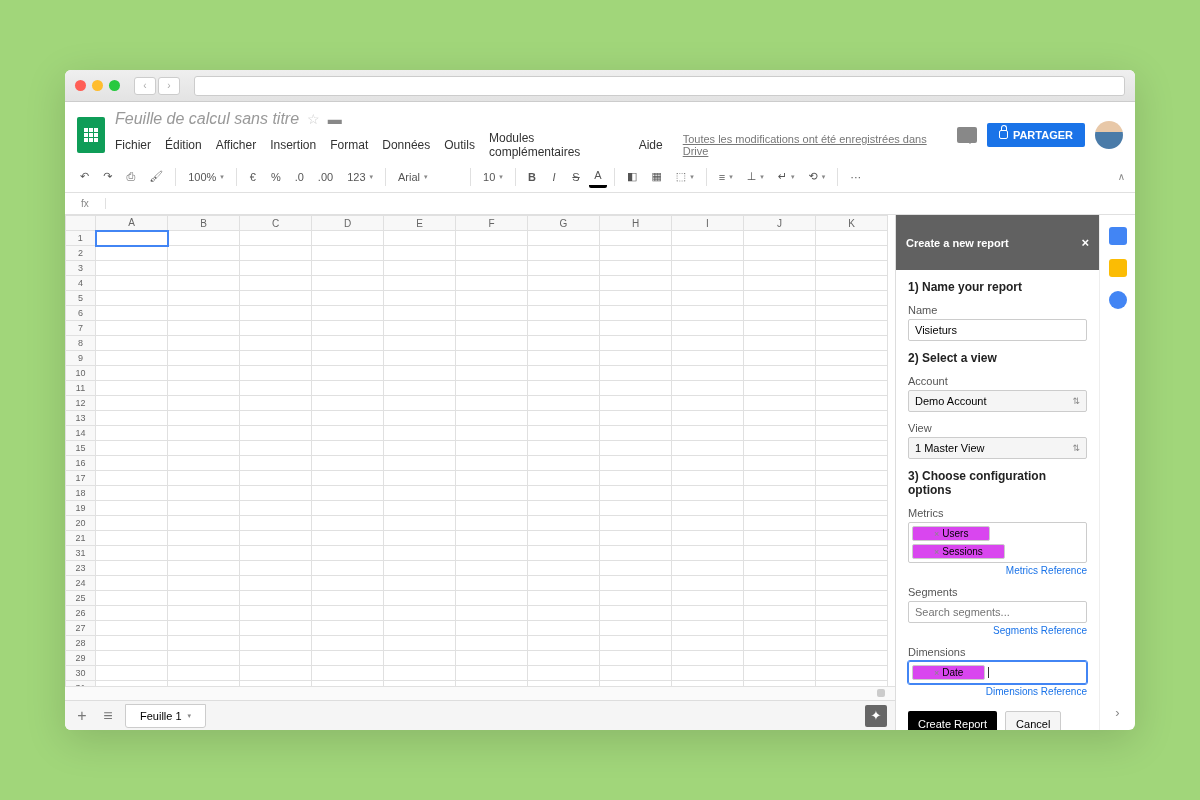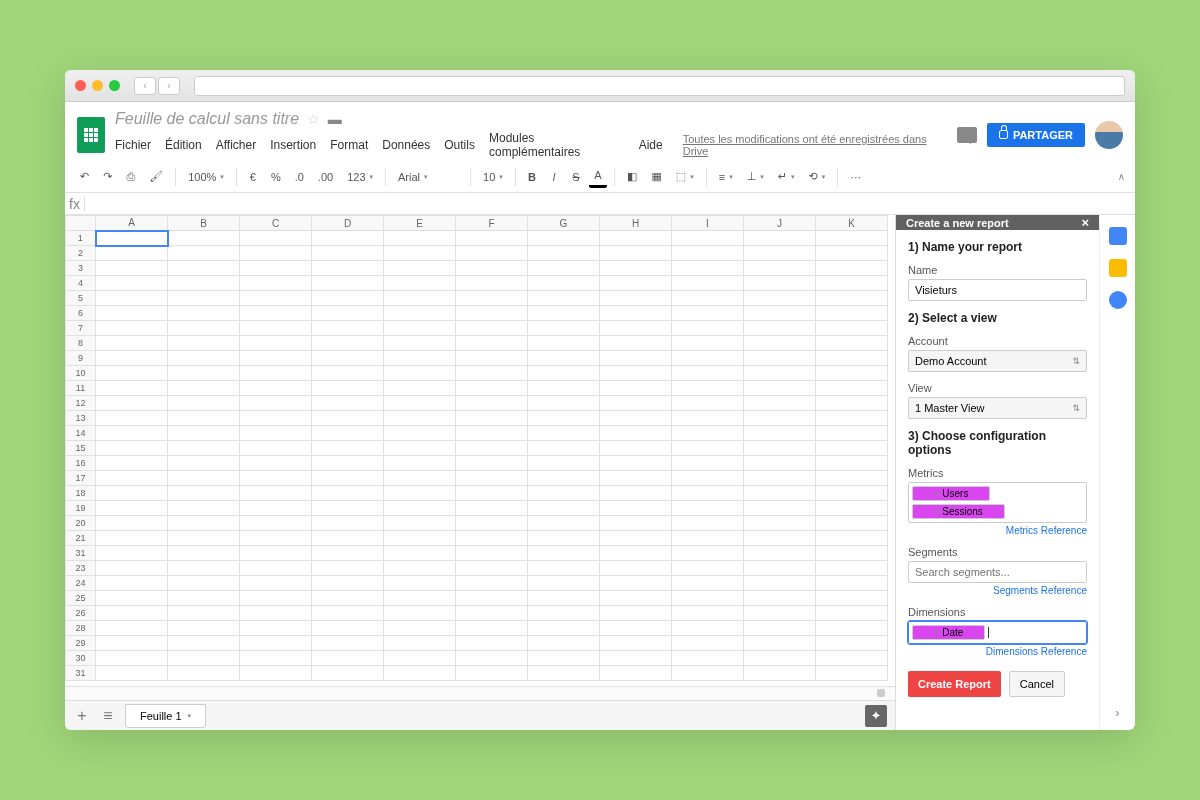--- a/index.html
+++ b/index.html
@@ -30,56 +30,56 @@
 .lock-icon{width:9px;height:9px;border:1.5px solid #fff;border-radius:2px;position:relative}
 .lock-icon::before{content:"";position:absolute;top:-6px;left:1px;width:4px;height:5px;border:1.5px solid #fff;border-bottom:none;border-radius:3px 3px 0 0}
 .avatar{width:28px;height:28px;border-radius:50%;background:linear-gradient(#e8c8a8 40%,#4a7ba8 40%)}
 .toolbar{display:flex;align-items:center;padding:4px 10px;gap:4px;border-bottom:1px solid #e0e0e0;font-size:11px;color:#555}
 .tb-btn{padding:4px 5px;border-radius:2px;cursor:pointer;min-width:18px;text-align:center}
 .tb-sep{width:1px;height:18px;background:#e0e0e0;margin:0 3px}
 .tb-dd{display:flex;align-items:center;gap:2px;padding:3px 5px}
 .tb-dd::after{content:"▾";font-size:7px;color:#888;margin-left:2px}
 .collapse{margin-left:auto;font-size:10px;color:#888}
 .fx-bar{display:flex;align-items:center;border-bottom:1px solid #e0e0e0;height:22px}
-.fx-label{font-size:14px;color:#888;padding:0 4px;border-right:1px solid #e0e0e0}
+.fx-label{font-size:10px;color:#888;padding:0 16px;border-right:1px solid #e0e0e0}
 .main{flex:1;display:flex;overflow:hidden}
 .sheet-area{flex:1;display:flex;flex-direction:column;overflow:hidden;position:relative}
 .grid-wrap{flex:1;overflow:auto;position:relative}
 table{border-collapse:collapse;font-size:10px;color:#666}
 th,td{border:1px solid #e0e0e0;height:15px;text-align:center;font-weight:normal}
 th{background:#f8f8f8}
 .corner{width:30px;background:#f8f8f8}
 .colh{width:72px}
 .rowh{width:30px;background:#f8f8f8;font-size:9px}
 .selected-col{border-bottom:2px solid #4285f4!important}
 .selected-row{border-right:2px solid #4285f4!important}
 .selected-cell{border:2px solid #4285f4!important}
 .hscroll{height:14px;border-top:1px solid #e0e0e0;position:relative;background:#fafafa}
 .hscroll-thumb{position:absolute;right:10px;top:2px;width:8px;height:8px;background:#ccc;border-radius:2px}
 .tabs{height:30px;border-top:1px solid #ddd;display:flex;align-items:center;padding:0 8px;gap:8px;background:#f5f5f5}
 .tab-btn{font-size:16px;color:#777;cursor:pointer;width:18px;text-align:center}
 .sheet-tab{background:#fff;border:1px solid #ccc;border-radius:0 0 3px 3px;padding:5px 14px;font-size:11px;display:flex;align-items:center;gap:6px}
 .sheet-tab::after{content:"▾";font-size:7px;color:#888}
 .explore{margin-left:auto;width:22px;height:22px;background:#666;border-radius:2px;display:flex;align-items:center;justify-content:center;color:#fff;font-size:13px}
 .sidebar{width:204px;border-left:1px solid #ddd;display:flex;flex-direction:column;font-size:11px;overflow-y:auto}
-.sb-header{background:#616161;color:#fff;padding:0 10px;font-size:11px;font-weight:bold;display:flex;justify-content:space-between;align-items:center}
+.sb-header{background:#616161;color:#fff;padding:20px 10px;font-size:11px;font-weight:bold;display:flex;justify-content:space-between;align-items:center}
 .sb-close{cursor:pointer;font-size:13px}
 .sb-body{padding:10px 12px;display:flex;flex-direction:column;gap:10px}
 .sb-section-title{font-weight:bold;font-size:12px;color:#222}
 .sb-label{font-size:11px;color:#555;margin-bottom:3px}
 .sb-input{width:100%;border:1px solid #ccc;padding:4px 6px;font-size:11px;border-radius:2px}
 .sb-select{width:100%;border:1px solid #ccc;background:#f5f5f5;padding:4px 6px;font-size:11px;border-radius:2px;display:flex;justify-content:space-between;align-items:center}
 .sb-select::after{content:"⇅";font-size:9px;color:#888}
 .chip-box{border:1px solid #ccc;padding:3px;display:flex;gap:3px;border-radius:2px;flex-wrap:wrap;align-items:center}
 .chip-box.focused{border:1px solid #4285f4;outline:1px solid #4285f4}
 .chip{background:#d946ef;border:1px solid #ccc;border-radius:2px;padding:1px 21px;font-size:10px;display:flex;align-items:center;gap:3px}
 .chip::before{content:"×";font-size:9px;color:#888}
 .ref-link{text-align:right;color:#1a73e8;font-size:10px;margin-top:2px}
 .sb-btns{display:flex;gap:8px;margin-top:4px}
-.btn-primary{background:#ef4444;color:#fff;border:none;padding:6px 10px;font-size:11px;font-weight:bold;border-radius:2px;cursor:pointer}
+.btn-primary{background:#000000;color:#fff;border:none;padding:6px 10px;font-size:11px;font-weight:normal;border-radius:2px;cursor:pointer}
 .btn-secondary{background:#f5f5f5;border:1px solid #ccc;padding:6px 10px;font-size:11px;border-radius:2px;cursor:pointer}
 .right-rail{width:36px;border-left:1px solid #eee;display:flex;flex-direction:column;align-items:center;padding-top:12px;gap:14px}
 .rail-icon{width:18px;height:18px;border-radius:3px}
 .rail-cal{background:#4285f4}
 .rail-keep{background:#fbbc04}
 .rail-tasks{background:#4285f4;border-radius:50%}
 .rail-expand{margin-top:auto;margin-bottom:10px;color:#888;font-size:13px}
 .cursor{display:inline-block;width:1px;height:11px;background:#333;vertical-align:middle}
 </style>
 </head>
@@ -558,20 +558,34 @@
                 <td class=""></td>
                 <td class=""></td>
                 <td class=""></td>
                 <td class=""></td>
                 <td class=""></td>
                 <td class=""></td>
                 <td class=""></td>
                 <td class=""></td>
               </tr>
               <tr>
+                <th class="rowh ">27</th>
+                <td class=""></td>
+                <td class=""></td>
+                <td class=""></td>
+                <td class=""></td>
+                <td class=""></td>
+                <td class=""></td>
+                <td class=""></td>
+                <td class=""></td>
+                <td class=""></td>
+                <td class=""></td>
+                <td class=""></td>
+              </tr>
+              <tr>
                 <th class="rowh ">28</th>
                 <td class=""></td>
                 <td class=""></td>
                 <td class=""></td>
                 <td class=""></td>
                 <td class=""></td>
                 <td class=""></td>
                 <td class=""></td>
                 <td class=""></td>
                 <td class=""></td>

